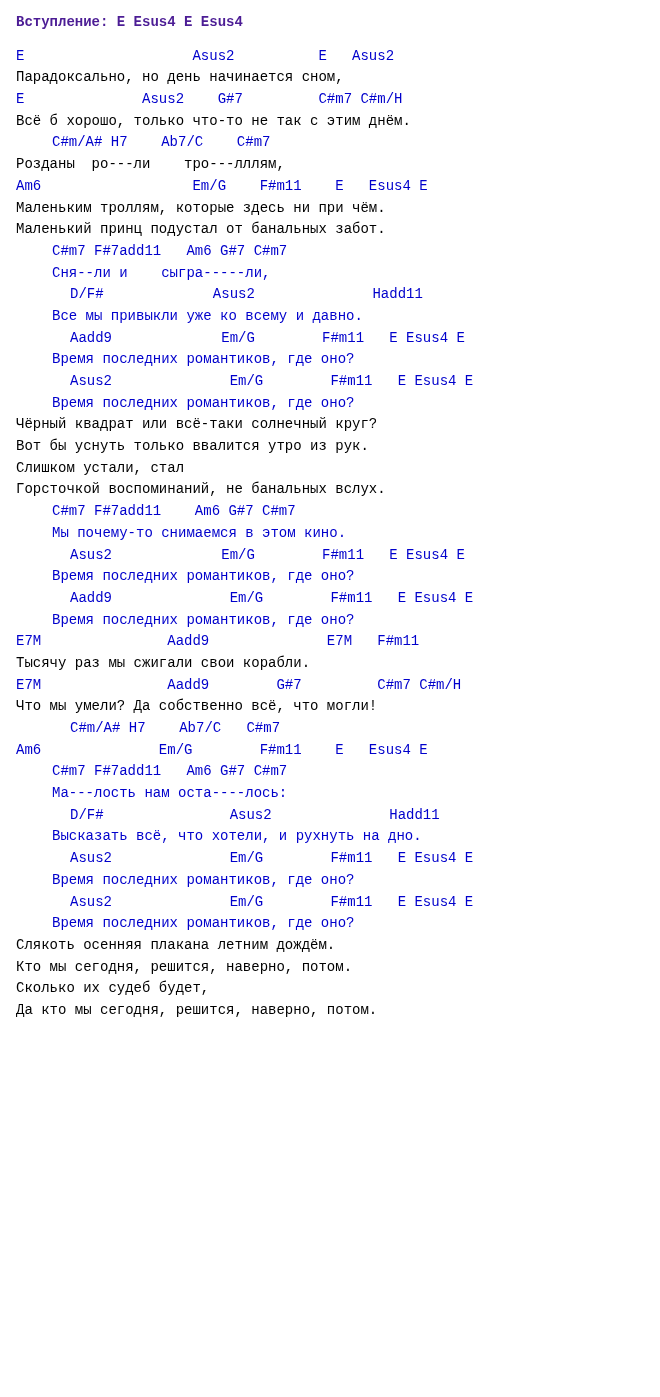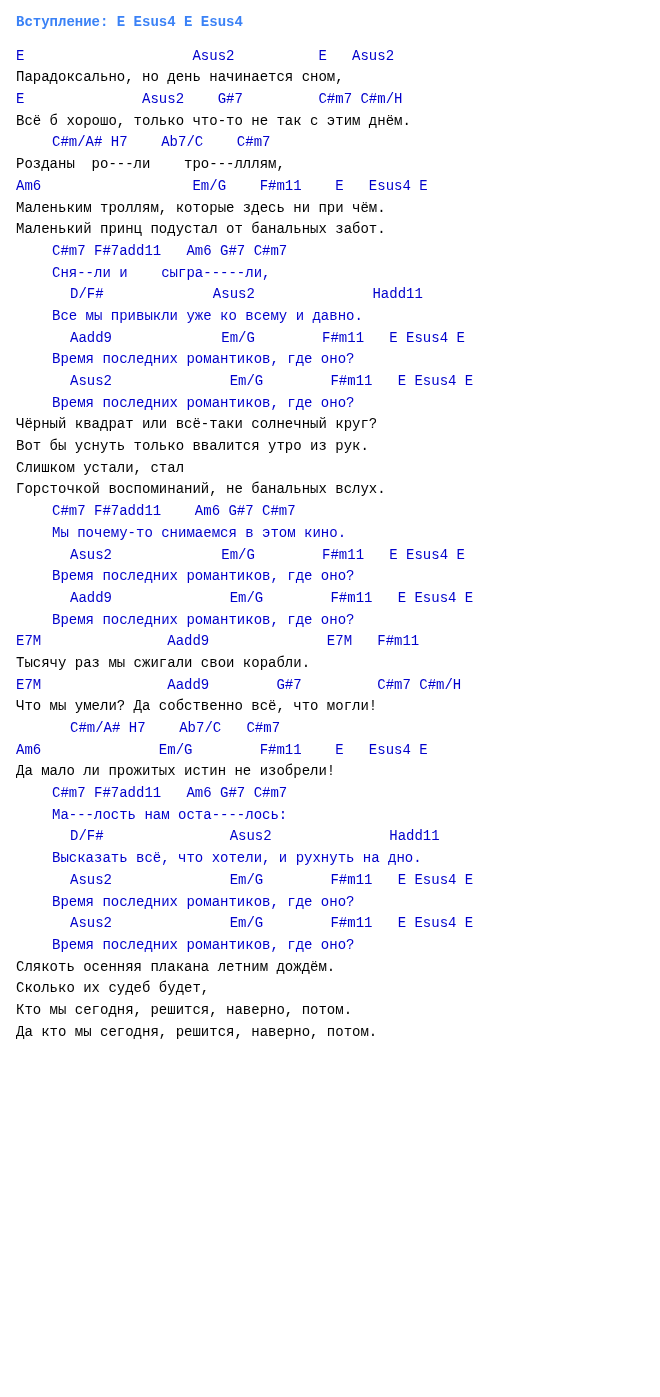--- a/index.html
+++ b/index.html
@@ -11,21 +11,21 @@
       width: 660px;
       color: #000;
     }
     .block { margin-bottom: 14px; }
     .line { white-space: pre; line-height: 1.55; }
   </style>
 </head>
 <body>
 
 <div>
-  <div class="line block" style="color:#3b82f6; font-weight:bold; margin-bottom:12px;">Вступление: E Esus4 E Esus4</div>
+  <div class="line block" style="color:#4c1d95; font-weight:bold; margin-bottom:12px;">Вступление: E Esus4 E Esus4</div>
   <div id="song-content">
       <div>
         <div style="white-space: pre; line-height: 1.55; padding-left: 0px; font-family: &quot;Courier New&quot;, Courier, monospace; font-size: 14px; color: rgb(0, 0, 204);">E                    Asus2          E   Asus2</div>
         <div style="white-space: pre; line-height: 1.55; padding-left: 0px; font-family: &quot;Courier New&quot;, Courier, monospace; font-size: 14px; color: rgb(0, 0, 0);">Парадоксально, но день начинается сном,</div>
         <div style="white-space: pre; line-height: 1.55; padding-left: 0px; font-family: &quot;Courier New&quot;, Courier, monospace; font-size: 14px; color: rgb(0, 0, 204);">E              Asus2    G#7         C#m7 C#m/H</div>
         <div style="white-space: pre; line-height: 1.55; padding-left: 0px; font-family: &quot;Courier New&quot;, Courier, monospace; font-size: 14px; color: rgb(0, 0, 0);">Всё б хорошо, только что-то не так с этим днём.</div>
         <div style="white-space: pre; line-height: 1.55; padding-left: 36px; font-family: &quot;Courier New&quot;, Courier, monospace; font-size: 14px; color: rgb(0, 0, 204);">C#m/A# H7    Ab7/C    C#m7</div>
         <div style="white-space: pre; line-height: 1.55; padding-left: 0px; font-family: &quot;Courier New&quot;, Courier, monospace; font-size: 14px; color: rgb(0, 0, 0);">Розданы  ро---ли    тро---лллям,</div>
         <div style="white-space: pre; line-height: 1.55; padding-left: 0px; font-family: &quot;Courier New&quot;, Courier, monospace; font-size: 14px; color: rgb(0, 0, 204);">Am6                  Em/G    F#m11    E   Esus4 E</div>
         <div style="white-space: pre; line-height: 1.55; padding-left: 0px; font-family: &quot;Courier New&quot;, Courier, monospace; font-size: 14px; color: rgb(0, 0, 0);">Маленьким троллям, которые здесь ни при чём.</div>
@@ -62,34 +62,33 @@
         <div style="white-space: pre; line-height: 1.55; padding-left: 36px; font-family: &quot;Courier New&quot;, Courier, monospace; font-size: 14px; color: rgb(0, 0, 204);">Время последних романтиков, где оно?</div>
       </div>
       <div>
         <div style="white-space: pre; line-height: 1.55; padding-left: 0px; font-family: &quot;Courier New&quot;, Courier, monospace; font-size: 14px; color: rgb(0, 0, 0);"></div>
         <div style="white-space: pre; line-height: 1.55; padding-left: 0px; font-family: &quot;Courier New&quot;, Courier, monospace; font-size: 14px; color: rgb(0, 0, 204);">E7M               Aadd9              E7M   F#m11</div>
         <div style="white-space: pre; line-height: 1.55; padding-left: 0px; font-family: &quot;Courier New&quot;, Courier, monospace; font-size: 14px; color: rgb(0, 0, 0);">Тысячу раз мы сжигали свои корабли.</div>
         <div style="white-space: pre; line-height: 1.55; padding-left: 0px; font-family: &quot;Courier New&quot;, Courier, monospace; font-size: 14px; color: rgb(0, 0, 204);">E7M               Aadd9        G#7         C#m7 C#m/H</div>
         <div style="white-space: pre; line-height: 1.55; padding-left: 0px; font-family: &quot;Courier New&quot;, Courier, monospace; font-size: 14px; color: rgb(0, 0, 0);">Что мы умели? Да собственно всё, что могли!</div>
         <div style="white-space: pre; line-height: 1.55; padding-left: 54px; font-family: &quot;Courier New&quot;, Courier, monospace; font-size: 14px; color: rgb(0, 0, 204);">C#m/A# H7    Ab7/C   C#m7</div>
         <div style="white-space: pre; line-height: 1.55; padding-left: 0px; font-family: &quot;Courier New&quot;, Courier, monospace; font-size: 14px; color: rgb(0, 0, 204);">Am6              Em/G        F#m11    E   Esus4 E</div>
-        <div style="white-space: pre; line-height: 1.55; padding-left: 0px; font-family: &quot;Courier New&quot;, Courier, monospace; font-size: 14px; color: rgb(0, 0, 0);">Да мало ли прожитых истин не изобрели!</div>
       </div>
       <div>
         <div style="white-space: pre; line-height: 1.55; padding-left: 0px; font-family: &quot;Courier New&quot;, Courier, monospace; font-size: 14px; color: rgb(0, 0, 0);"></div>
         <div style="white-space: pre; line-height: 1.55; padding-left: 36px; font-family: &quot;Courier New&quot;, Courier, monospace; font-size: 14px; color: rgb(0, 0, 204);">C#m7 F#7add11   Am6 G#7 C#m7</div>
         <div style="white-space: pre; line-height: 1.55; padding-left: 36px; font-family: &quot;Courier New&quot;, Courier, monospace; font-size: 14px; color: rgb(0, 0, 204);">Ма---лость нам оста----лось:</div>
         <div style="white-space: pre; line-height: 1.55; padding-left: 54px; font-family: &quot;Courier New&quot;, Courier, monospace; font-size: 14px; color: rgb(0, 0, 204);">D/F#               Asus2              Hadd11</div>
         <div style="white-space: pre; line-height: 1.55; padding-left: 36px; font-family: &quot;Courier New&quot;, Courier, monospace; font-size: 14px; color: rgb(0, 0, 204);">Высказать всё, что хотели, и рухнуть на дно.</div>
         <div style="white-space: pre; line-height: 1.55; padding-left: 54px; font-family: &quot;Courier New&quot;, Courier, monospace; font-size: 14px; color: rgb(0, 0, 204);">Asus2              Em/G        F#m11   E Esus4 E</div>
         <div style="white-space: pre; line-height: 1.55; padding-left: 36px; font-family: &quot;Courier New&quot;, Courier, monospace; font-size: 14px; color: rgb(0, 0, 204);">Время последних романтиков, где оно?</div>
         <div style="white-space: pre; line-height: 1.55; padding-left: 54px; font-family: &quot;Courier New&quot;, Courier, monospace; font-size: 14px; color: rgb(0, 0, 204);">Asus2              Em/G        F#m11   E Esus4 E</div>
         <div style="white-space: pre; line-height: 1.55; padding-left: 36px; font-family: &quot;Courier New&quot;, Courier, monospace; font-size: 14px; color: rgb(0, 0, 204);">Время последних романтиков, где оно?</div>
       </div>
       <div>
         <div style="white-space: pre; line-height: 1.55; padding-left: 0px; font-family: &quot;Courier New&quot;, Courier, monospace; font-size: 14px; color: rgb(0, 0, 0);"></div>
         <div style="white-space: pre; line-height: 1.55; padding-left: 0px; font-family: &quot;Courier New&quot;, Courier, monospace; font-size: 14px; color: rgb(0, 0, 0);">Слякоть осенняя плакана летним дождём.</div>
+        <div style="white-space: pre; line-height: 1.55; padding-left: 0px; font-family: &quot;Courier New&quot;, Courier, monospace; font-size: 14px; color: rgb(0, 0, 0);">Кто мы сегодня, решится, наверно, потом.</div>
         <div style="white-space: pre; line-height: 1.55; padding-left: 0px; font-family: &quot;Courier New&quot;, Courier, monospace; font-size: 14px; color: rgb(0, 0, 0);">Сколько их судеб будет,</div>
-        <div style="white-space: pre; line-height: 1.55; padding-left: 0px; font-family: &quot;Courier New&quot;, Courier, monospace; font-size: 14px; color: rgb(0, 0, 0);">Кто мы сегодня, решится, наверно, потом.</div>
         <div style="white-space: pre; line-height: 1.55; padding-left: 0px; font-family: &quot;Courier New&quot;, Courier, monospace; font-size: 14px; color: rgb(0, 0, 0);">Да кто мы сегодня, решится, наверно, потом.</div>
       </div>
     </div>
 </div>
 
 </body></html>

